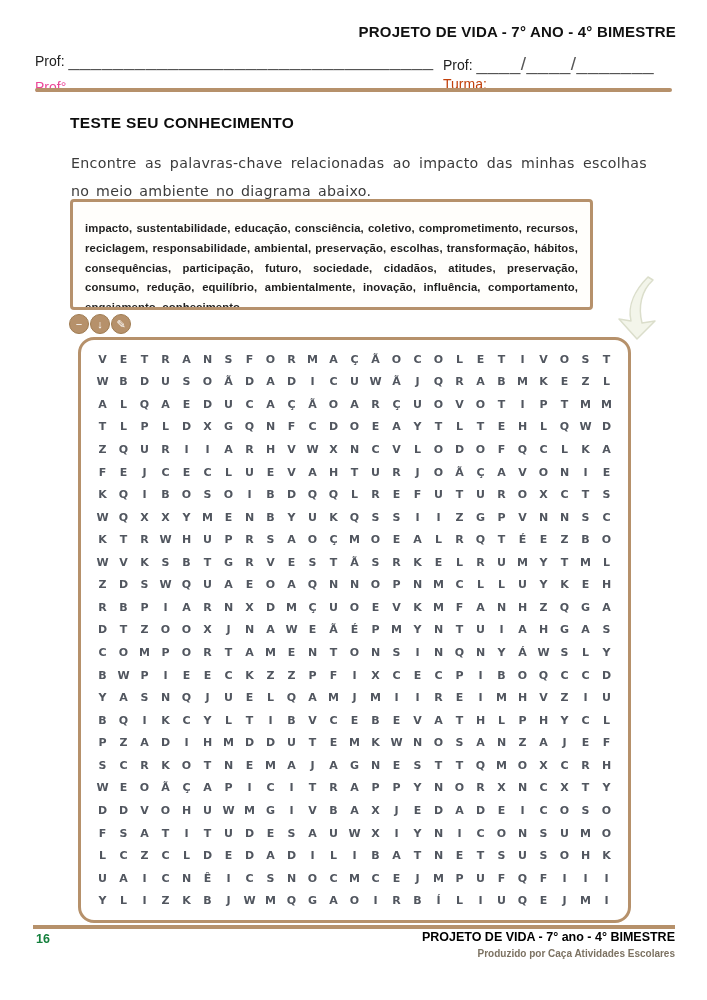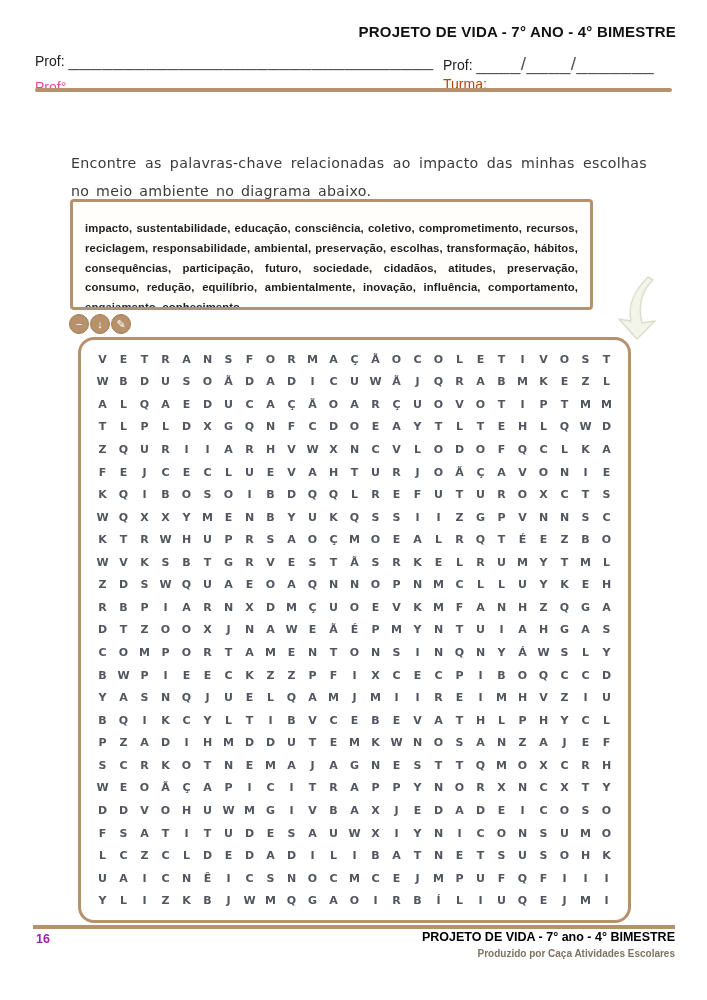--- a/index.html
+++ b/index.html
@@ -59,21 +59,21 @@
     grid-template-columns:repeat(25, 1fr); grid-auto-rows:1fr;
   }
   .cell {
     display:flex; align-items:center; justify-content:center;
     font-family:"DejaVu Sans", sans-serif; font-size:11px; font-weight:700;
     color:var(--grid-letter);
   }
 
   
   .footer-rule { position:absolute; top:925px; left:33px; width:642px; height:4px; background:var(--accent); }
-  .page-number { position:absolute; left:36px; top:932px; font-size:12.5px; font-weight:700; color:#a21caf;text-align:center; }
+  .page-number { position:absolute; left:36px; top:932px; font-size:12.5px; font-weight:700; color:#15803d;text-align:center; }
   .footer-title { position:absolute; right:32px; top:930px; font-size:12.5px; font-weight:700; color:#000; }
   .footer-credit { position:absolute; right:32px; top:948px; font-size:10px; font-weight:700; color:#7c7262;padding-left:48px; }
 </style>
 </head>
 <body>
 
 <div class="page">
 
   <div class="doc-title">PROJETO DE VIDA - 7° ANO - 4° BIMESTRE</div>
 
@@ -83,20 +83,21 @@
   </div>
   <div class="meta-prof">Prof°</div>
   <div class="meta-date">
     <span>Prof:</span>
     <span class="fill-line">____/____/_______</span>
   </div>
   <div class="meta-turma">Turma:</div>
 
   <div class="header-rule"></div>
 
+  <h1 class="section-heading">TESTE SEU CONHECIMENTO</h1>
   <p class="instructions">Encontre as palavras-chave relacionadas ao impacto das minhas escolhas no meio ambiente no diagrama abaixo.</p>
 
   <div class="word-box">
     <p>impacto, sustentabilidade, educação, consciência, coletivo, comprometimento, recursos, reciclagem, responsabilidade, ambiental, preservação, escolhas, transformação, hábitos, consequências, participação, futuro, sociedade, cidadãos, atitudes, preservação, consumo, redução, equilíbrio, ambientalmente, inovação, influência, comportamento, engajamento, conhecimento.</p>
   </div>
 
   <svg class="deco-arrow" width="48" height="66" viewBox="0 0 48 66" aria-hidden="true">
     <path d="M 36 2 C 24 14 15 30 19 46 L 7 44 L 25 64 L 43 46 L 30 48 C 26 32 29 16 41 5 Z" fill="#f3f5ea" stroke="#dbdecb" stroke-width="1.5" stroke-linejoin="round"></path>
   </svg>
 

